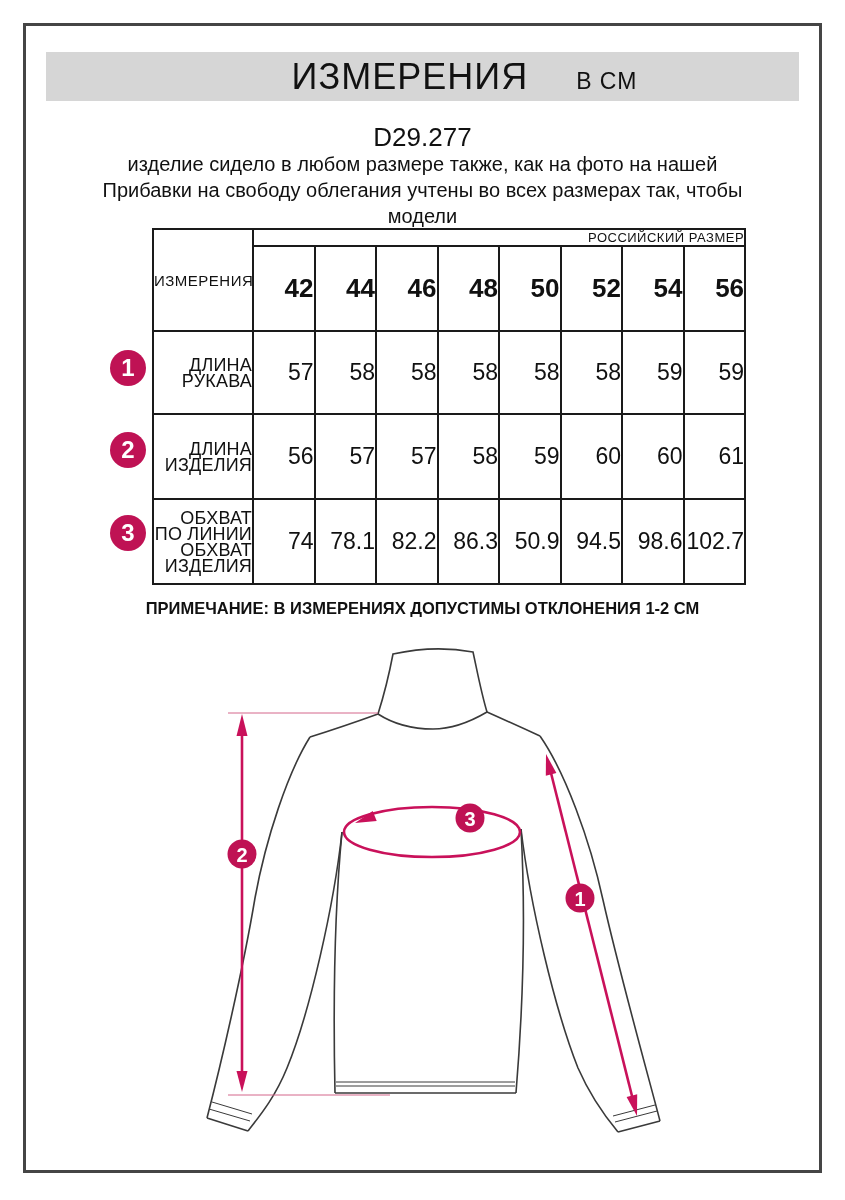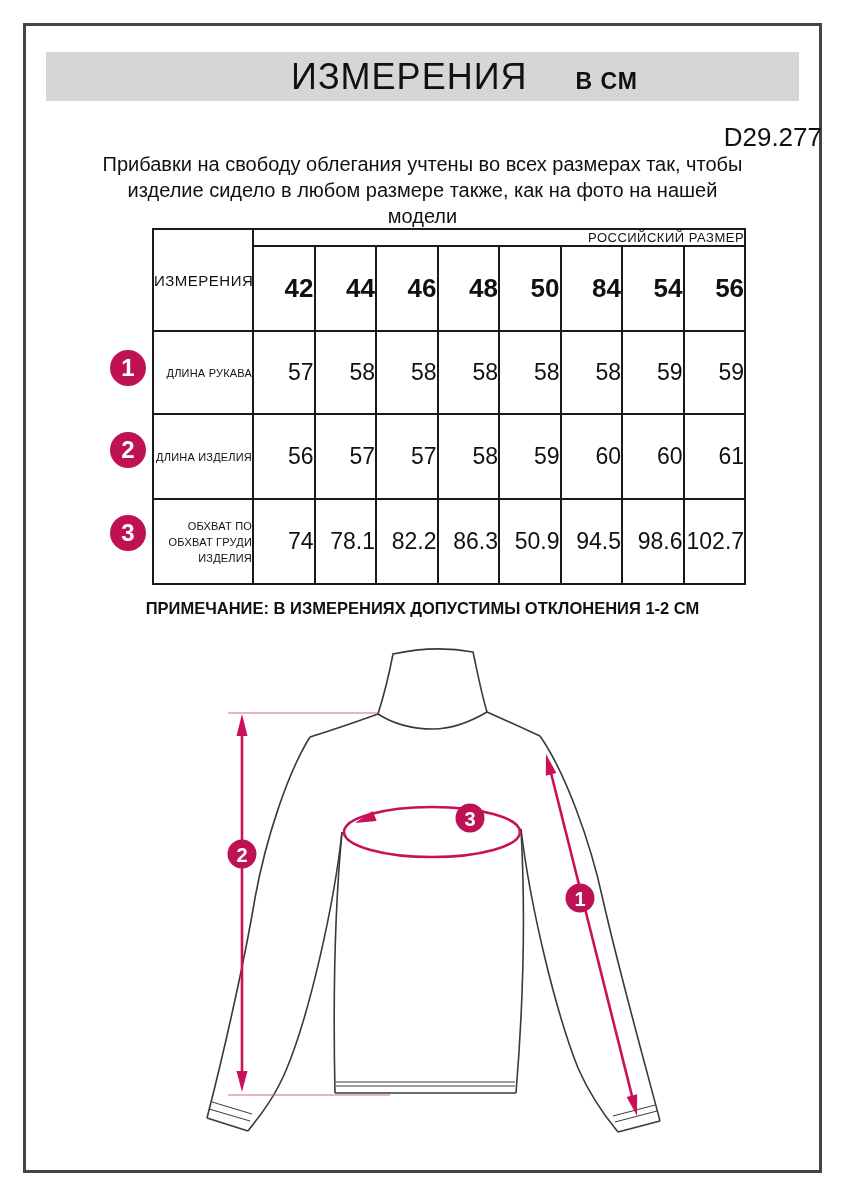--- a/index.html
+++ b/index.html
@@ -13,39 +13,39 @@
     border:3px solid #454545;background:#fff;
   }
   
   .band{
     position:absolute;left:46px;top:52px;width:753px;height:49px;
     background:#d6d6d6;display:flex;align-items:center;justify-content:center;
   }
   .band-inner{display:flex;align-items:baseline;transform:translateX(42px);}
   .t-reg{font-size:36px;font-weight:400;letter-spacing:1px;}
   .t-bold{font-size:36px;font-weight:700;margin-left:50px;letter-spacing:1px;}
-  .t-unit{font-size:23px;font-weight:700;margin-left:48px;letter-spacing:1px;}
-  
-  .code{position:absolute;left:23px;top:122px;width:799px;text-align:right;font-size:26px;}
+  .t-unit{font-size:23px;font-weight:400;margin-left:48px;letter-spacing:1px;}
+  
+  .code{position:absolute;left:23px;top:122px;width:799px;text-align:center;font-size:26px;}
   .intro{position:absolute;left:23px;top:151px;width:799px;text-align:center;font-size:20px;line-height:26px;}
   
   .note{position:absolute;left:23px;top:599px;width:799px;text-align:center;font-size:16.5px;font-weight:700;}
   
   table.meas{
     position:absolute;left:152px;top:228px;width:592px;
     border-collapse:collapse;table-layout:fixed;
   }
   table.meas td{border:2px solid #1a1a1a;text-align:right;vertical-align:middle;padding:0;background:#fff;}
   td.corner-cell{font-size:15px;letter-spacing:.5px;}
   td.russize-cell{height:15px;font-size:13px;line-height:15px;letter-spacing:.5px;}
   tr.size-row td{height:83px;font-size:26px;font-weight:700;margin-left:37px;}
   tbody tr:nth-child(1) td{height:81px;}
   tbody tr:nth-child(2) td{height:83px;}
   tbody tr:nth-child(3) td{height:83px;}
-  td.label-cell{font-size:11px;line-height:16px;letter-spacing:.2px;padding:0 4px;}
+  td.label-cell{font-size:18px;line-height:16px;letter-spacing:.2px;padding:0 4px;}
   td.value-cell{font-size:23px;font-weight:400;}
   
   .num-circle{
     position:absolute;left:110px;width:36px;height:36px;border-radius:50%;
     background:var(--circle,#bf1254);color:#fff;font-size:24px;font-weight:700;
     display:flex;align-items:center;justify-content:center;line-height:1;
   }
   #circle-0{top:350px;} #circle-1{top:432px;} #circle-2{top:515px;}
   
   svg.diagram{position:absolute;left:0;top:0;width:845px;height:1200px;}
@@ -65,22 +65,22 @@
 <div class="band">
   <div class="band-inner">
     <span class="t-reg">ИЗМЕРЕНИЯ</span>
     <span class="t-unit">В СМ</span>
   </div>
 </div>
 
 <div class="code">D29.277</div>
 
 <div class="intro">
+  <div>изделие сидело в любом размере также, как на фото на нашей</div>
   <div>Прибавки на свободу облегания учтены во всех размерах так, чтобы</div>
-  <div>изделие сидело в любом размере также, как на фото на нашей</div>
   <div>модели</div>
 </div>
 
 <table class="meas">
   <colgroup>
     <col style="width:100px">
     <col style="width:61.5px">
       <col style="width:61.5px">
       <col style="width:61.5px">
       <col style="width:61.5px">
@@ -93,21 +93,21 @@
     <tr>
       <td class="corner-cell" rowspan="2">ИЗМЕРЕНИЯ</td>
       <td class="russize-cell" colspan="8">РОССИЙСКИЙ РАЗМЕР</td>
     </tr>
     <tr class="size-row" id="size-row">
         <td>42</td>
         <td>44</td>
         <td>46</td>
         <td>48</td>
         <td>50</td>
-        <td>84</td>
+        <td>52</td>
         <td>54</td>
         <td>56</td>
       </tr>
   </thead>
   <tbody id="measure-body">
       <tr>
         <td class="label-cell">ДЛИНА РУКАВА</td>
         <td class="value-cell">57</td>
         <td class="value-cell">58</td>
         <td class="value-cell">58</td>
@@ -122,21 +122,21 @@
         <td class="value-cell">56</td>
         <td class="value-cell">57</td>
         <td class="value-cell">57</td>
         <td class="value-cell">58</td>
         <td class="value-cell">59</td>
         <td class="value-cell">60</td>
         <td class="value-cell">60</td>
         <td class="value-cell">61</td>
       </tr>
       <tr>
-        <td class="label-cell">ОБХВАТ ПО ОБХВАТ ГРУДИ ИЗДЕЛИЯ</td>
+        <td class="label-cell">ОБХВАТ ПО ЛИНИИ ОБХВАТ ИЗДЕЛИЯ</td>
         <td class="value-cell">74</td>
         <td class="value-cell">78.1</td>
         <td class="value-cell">82.2</td>
         <td class="value-cell">86.3</td>
         <td class="value-cell">50.9</td>
         <td class="value-cell">94.5</td>
         <td class="value-cell">98.6</td>
         <td class="value-cell">102.7</td>
       </tr>
     </tbody>

